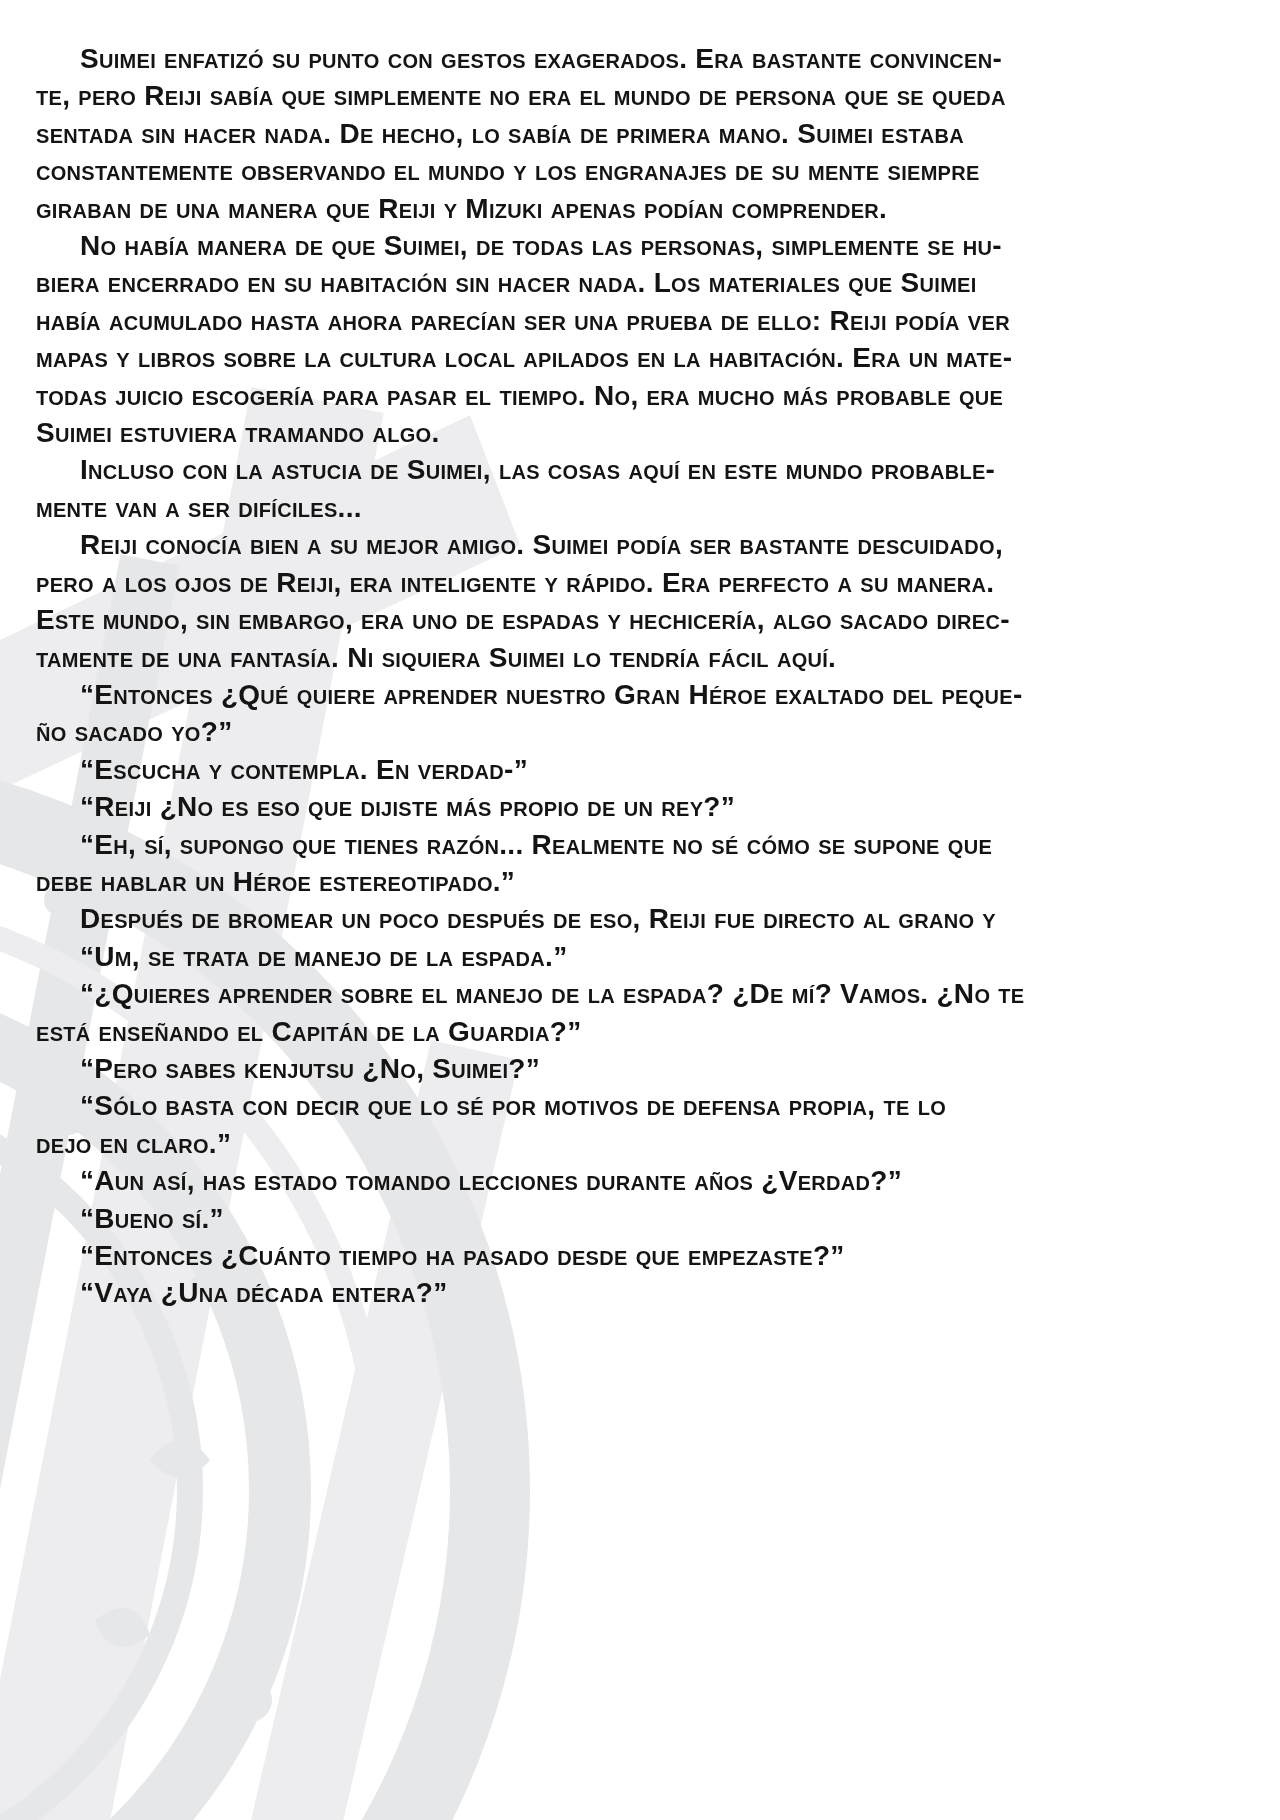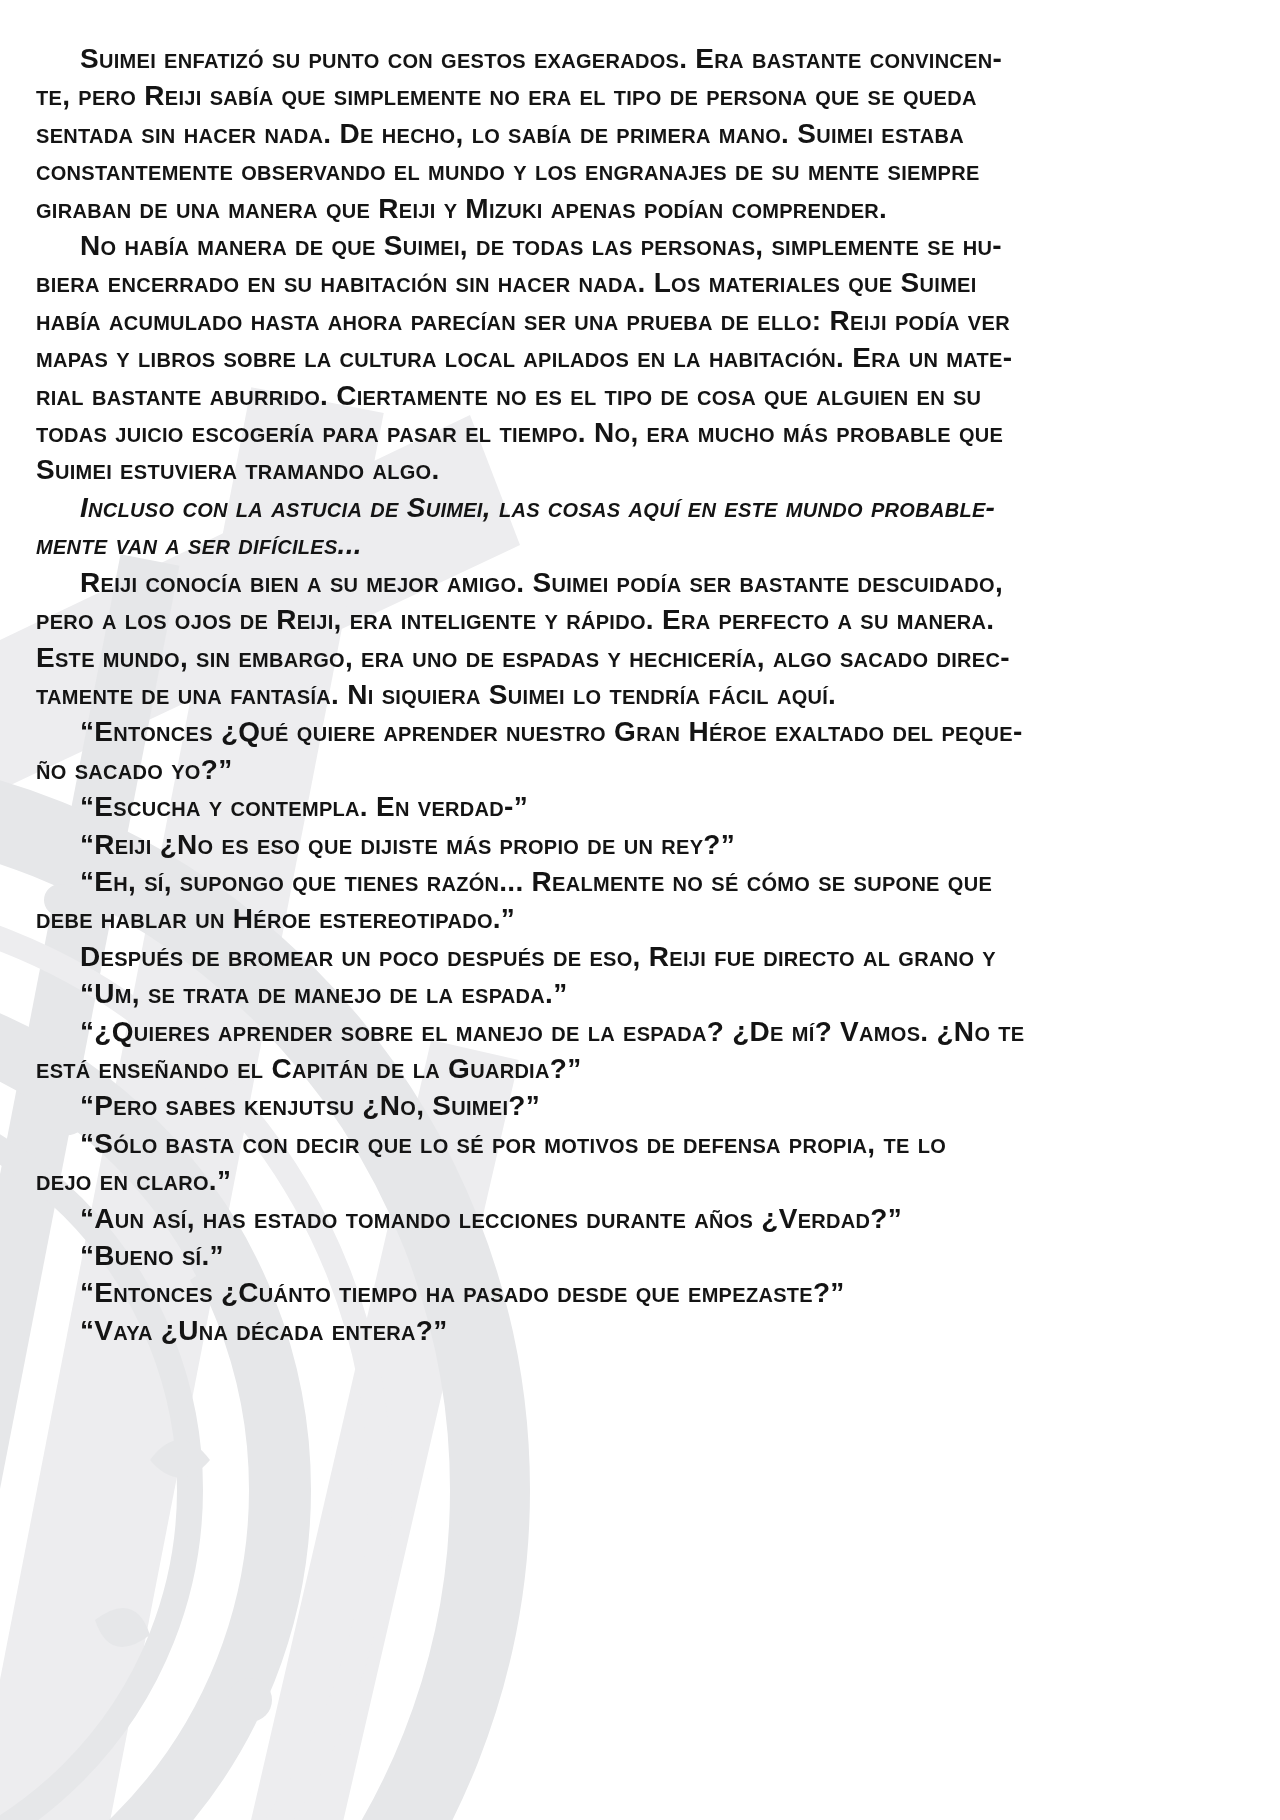--- a/index.html
+++ b/index.html
@@ -27,21 +27,21 @@
   .wm-fill2 { fill: var(--wm-color, #e8e9eb); }
   .text-block {
     position: absolute;
     left: 36px;
     top: 40px;
     width: 1055px;
     z-index: 1;
     color: var(--text-color, #111111);
   }
   .paragraph { margin: 0; }
-  .paragraph.italic .line { font-style: italic; }
+  .paragraph.italic .line { }
   .line {
     font-variant-caps: small-caps;
     font-weight: bold;
     font-size: 28px;
     line-height: 37.4px;
     letter-spacing: 0.3px;
     white-space: nowrap;
   }
   .line.first { text-indent: 44px; }
 </style>
@@ -68,31 +68,30 @@
       <path class="wm-fill2" d="M190 1280 q35 -25 50 10 q-30 32 -50 -10 Z"></path>
       <path class="wm-fill2" d="M40 1120 q30 -35 55 -5 q-25 38 -55 5 Z"></path>
       <circle class="wm-fill2" cx="250" cy="1700" r="22"></circle>
       <circle class="wm-fill2" cx="60" cy="900" r="16"></circle>
     </svg>
   </div>
 
   <div class="text-block">
       <div class="paragraph">
         <div class="line first">Suimei enfatizó su punto con gestos exagerados. Era bastante convincen-</div>
-        <div class="line">te, pero Reiji sabía que simplemente no era el tipo de persona que se queda</div>
+        <div class="line">te, pero Reiji sabía que simplemente no era el mundo de persona que se queda</div>
         <div class="line">sentada sin hacer nada. De hecho, lo sabía de primera mano. Suimei estaba</div>
         <div class="line">constantemente observando el mundo y los engranajes de su mente siempre</div>
         <div class="line">giraban de una manera que Reiji y Mizuki apenas podían comprender.</div>
       </div>
       <div class="paragraph">
         <div class="line first">No había manera de que Suimei, de todas las personas, simplemente se hu-</div>
         <div class="line">biera encerrado en su habitación sin hacer nada. Los materiales que Suimei</div>
         <div class="line">había acumulado hasta ahora parecían ser una prueba de ello: Reiji podía ver</div>
         <div class="line">mapas y libros sobre la cultura local apilados en la habitación. Era un mate-</div>
-        <div class="line">rial bastante aburrido. Ciertamente no es el tipo de cosa que alguien en su</div>
         <div class="line">todas juicio escogería para pasar el tiempo. No, era mucho más probable que</div>
         <div class="line">Suimei estuviera tramando algo.</div>
       </div>
       <div class="paragraph italic">
         <div class="line first">Incluso con la astucia de Suimei, las cosas aquí en este mundo probable-</div>
         <div class="line">mente van a ser difíciles...</div>
       </div>
       <div class="paragraph">
         <div class="line first">Reiji conocía bien a su mejor amigo. Suimei podía ser bastante descuidado,</div>
         <div class="line">pero a los ojos de Reiji, era inteligente y rápido. Era perfecto a su manera.</div>

